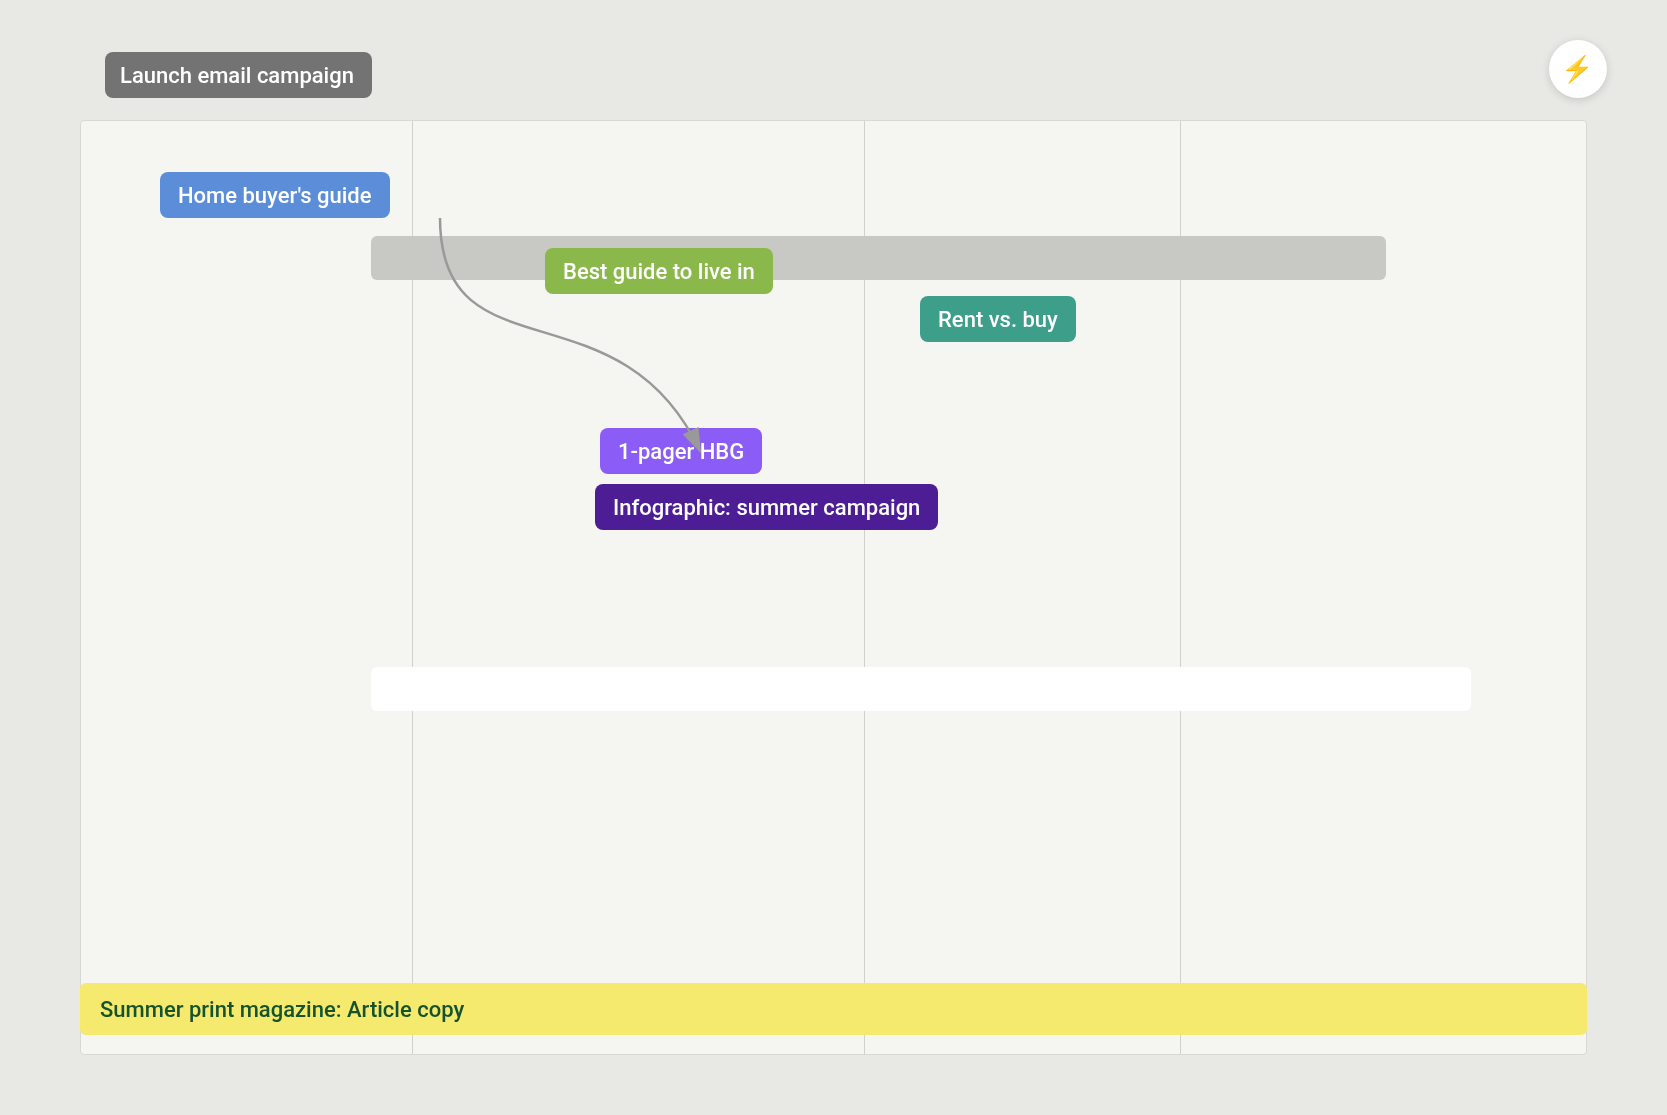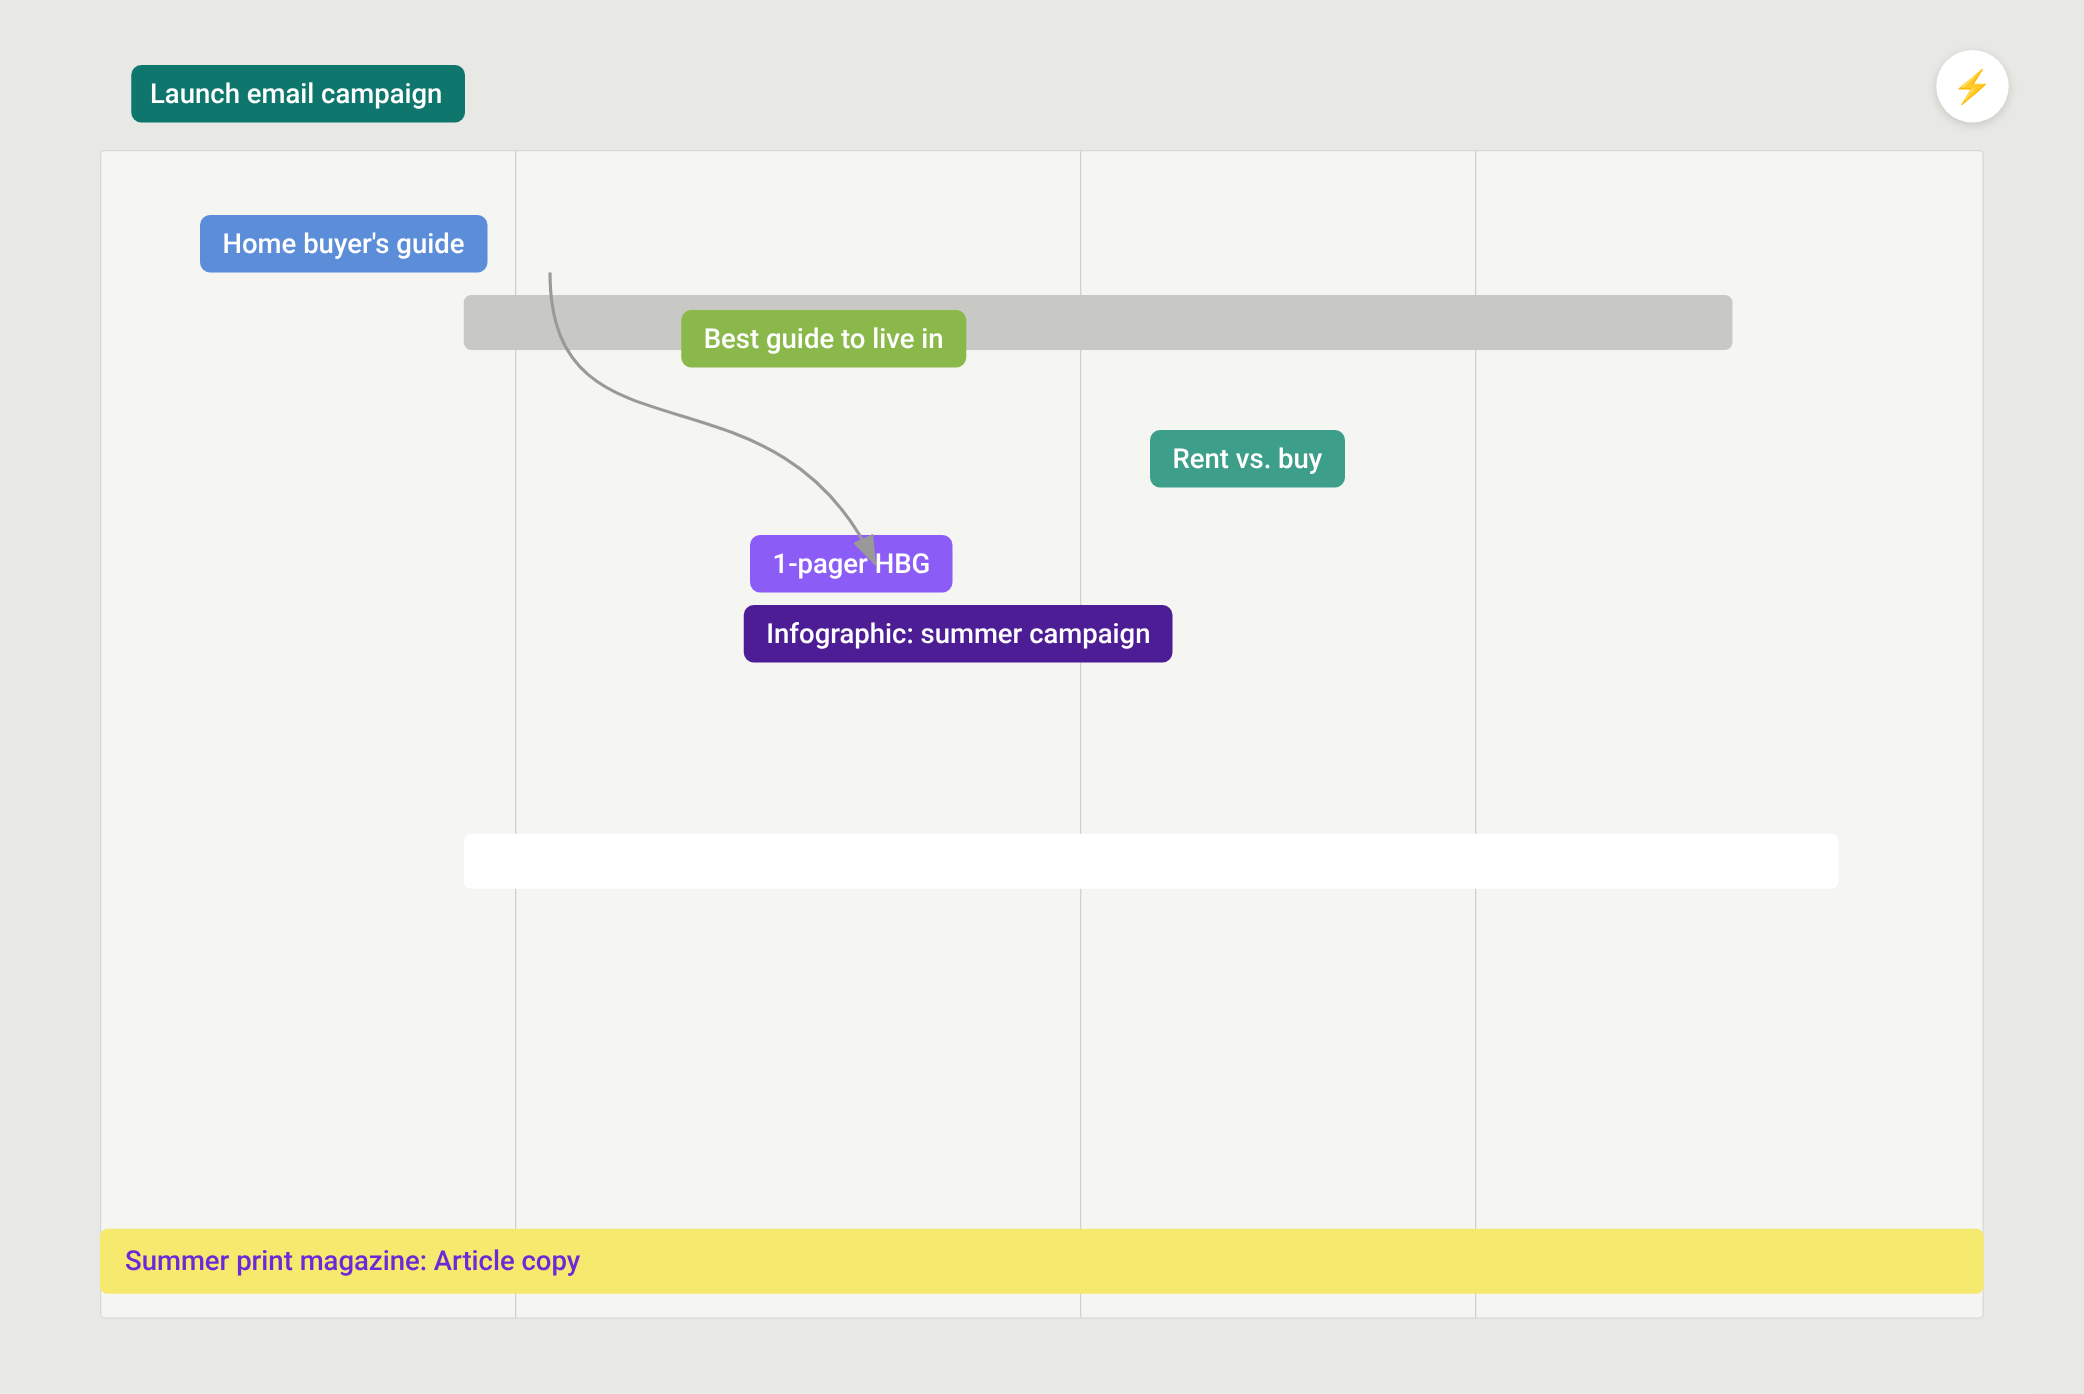--- a/index.html
+++ b/index.html
@@ -101,21 +101,21 @@
     }
 
     .pill-text {
       color: white;
       font-size: 22px;
       font-weight: 500;
       white-space: nowrap;
     }
 
     .pill-teal {
-      background: #0f766e;
+      background: #737373;
       left: 105px;
       top: 52px;
       padding-left: 15px;
     }
 
     .pill-blue {
       background: #5b8dd9;
       left: 160px;
       top: 172px;
     }
@@ -123,21 +123,20 @@
     .pill-green {
       background: #8ab84a;
       left: 545px;
       top: 248px;
     }
 
     .pill-teal2 {
       background: #3d9e8a;
       left: 920px;
       top: 296px;
-      margin-top: 48px;
     }
 
     .pill-red {
       background: #8b5cf6;
       left: 600px;
       top: 428px;
     }
 
     .pill-salmon {
       background: #4c1d95;
@@ -173,21 +172,21 @@
 
   <div class="bar bar-gray">
   </div>
 
   <div class="bar bar-white">
   </div>
 
 </div>
 
 <div style="position:absolute; bottom: 80px; left: 80px; right: 80px; height: 52px; background: #f5e96e; border-radius: 6px; display: flex; align-items: center; padding-left: 20px;">
-  <span style="font-size: 22px; font-weight: 500; color: #6d28d9;">Summer print magazine: Article copy</span>
+  <span style="font-size: 22px; font-weight: 500; color: #14532d;">Summer print magazine: Article copy</span>
 </div>
 
 <div class="pill pill-teal">
   <span class="pill-text">Launch email campaign</span>
 </div>
 
 <div class="pill pill-blue">
   <span class="pill-text">Home buyer's guide</span>
 </div>
 

